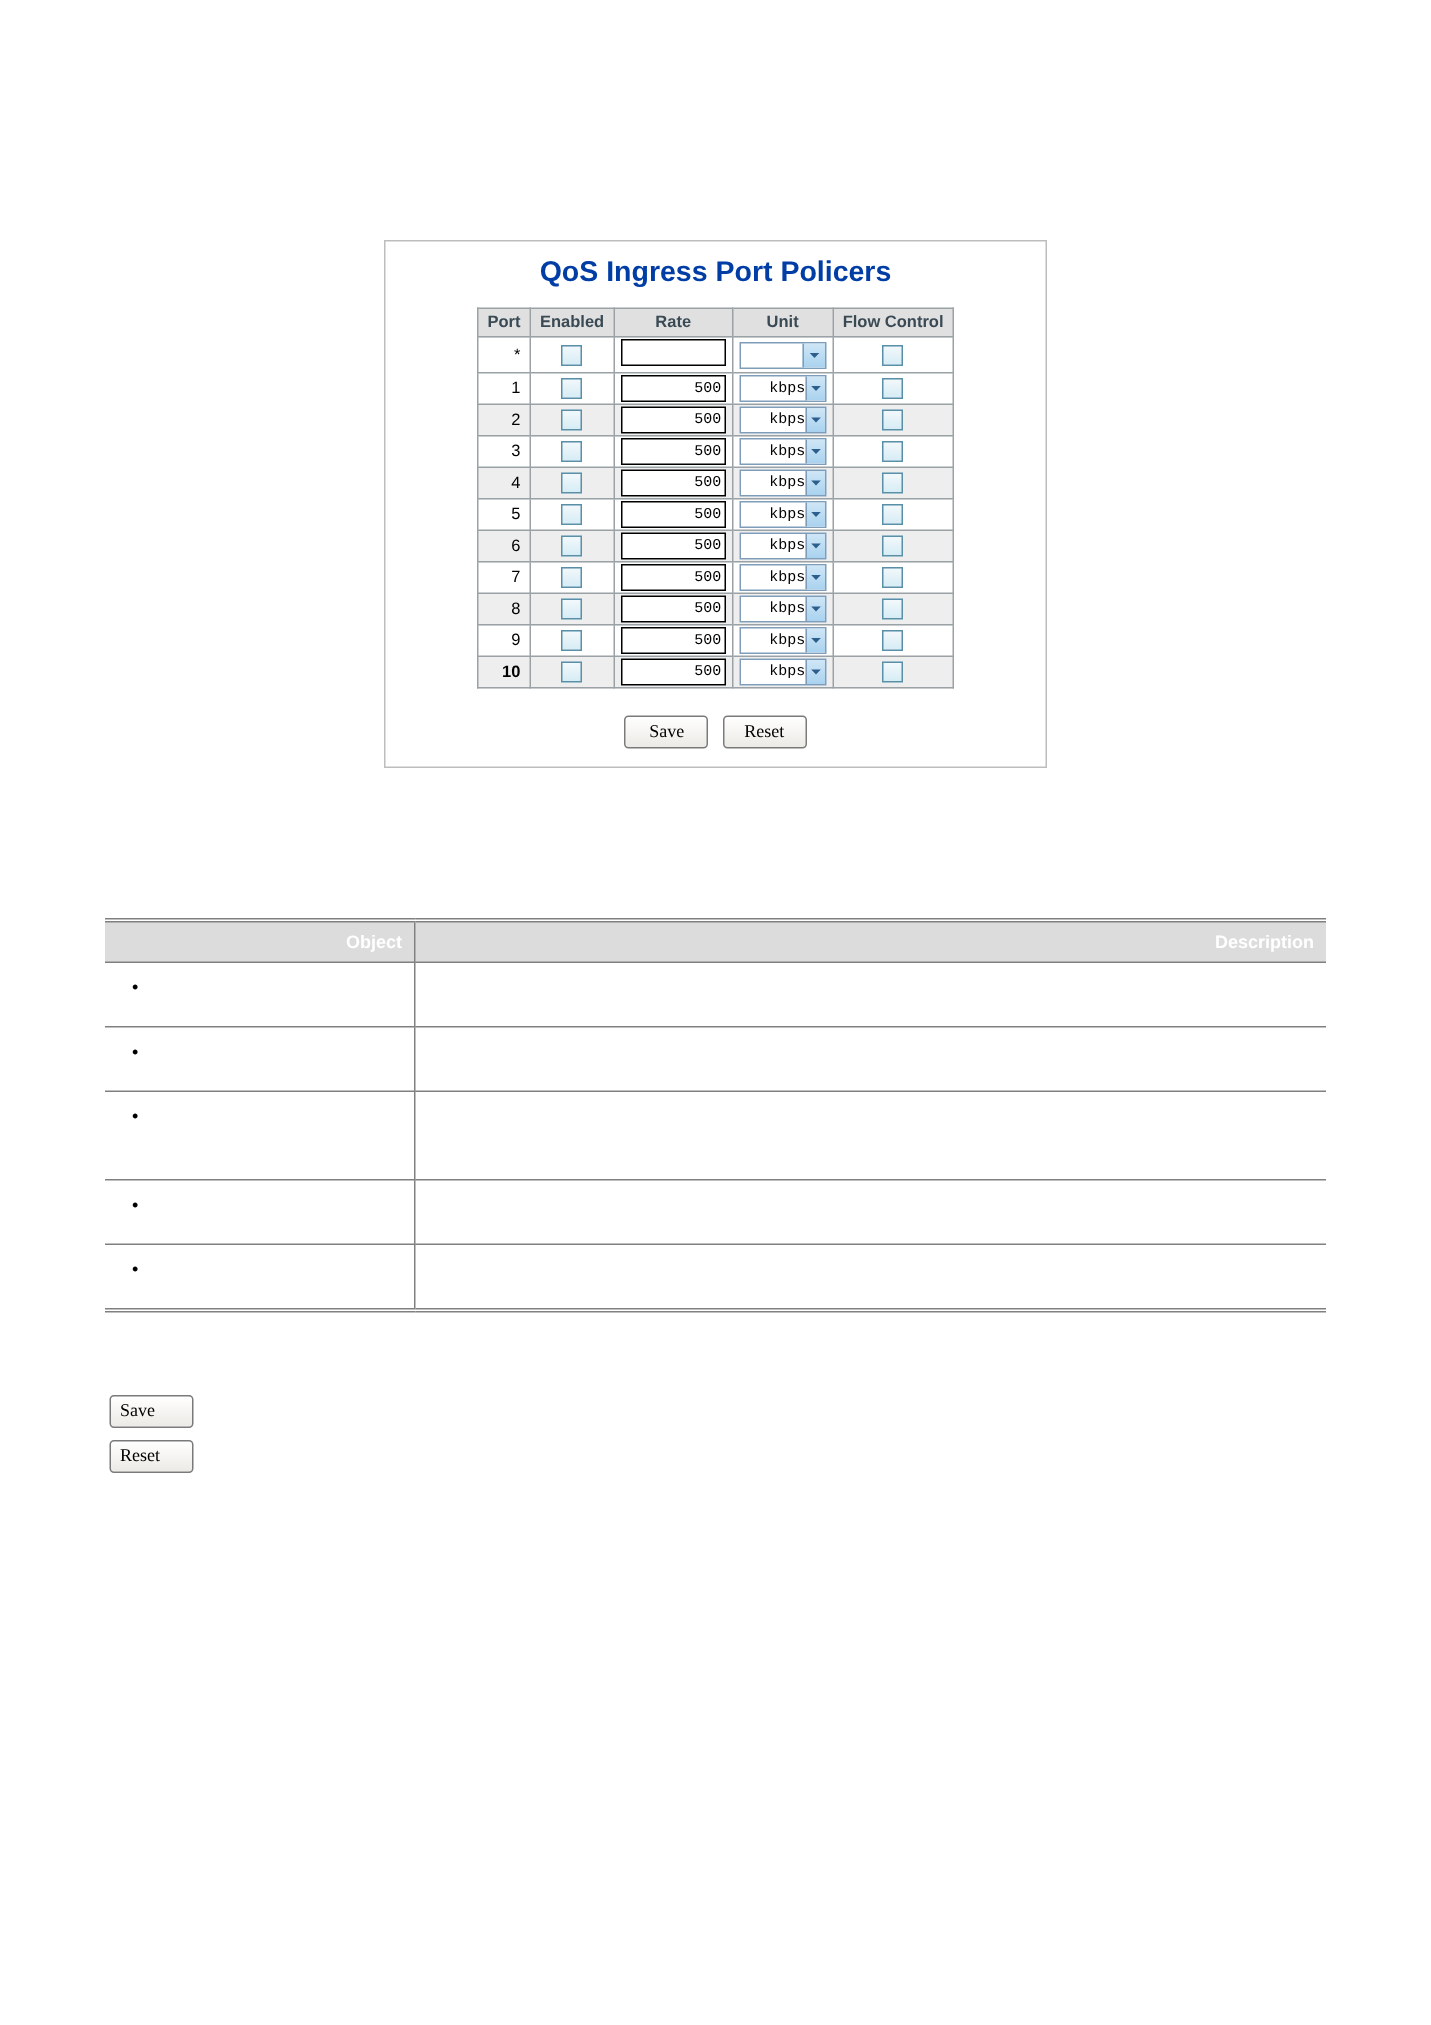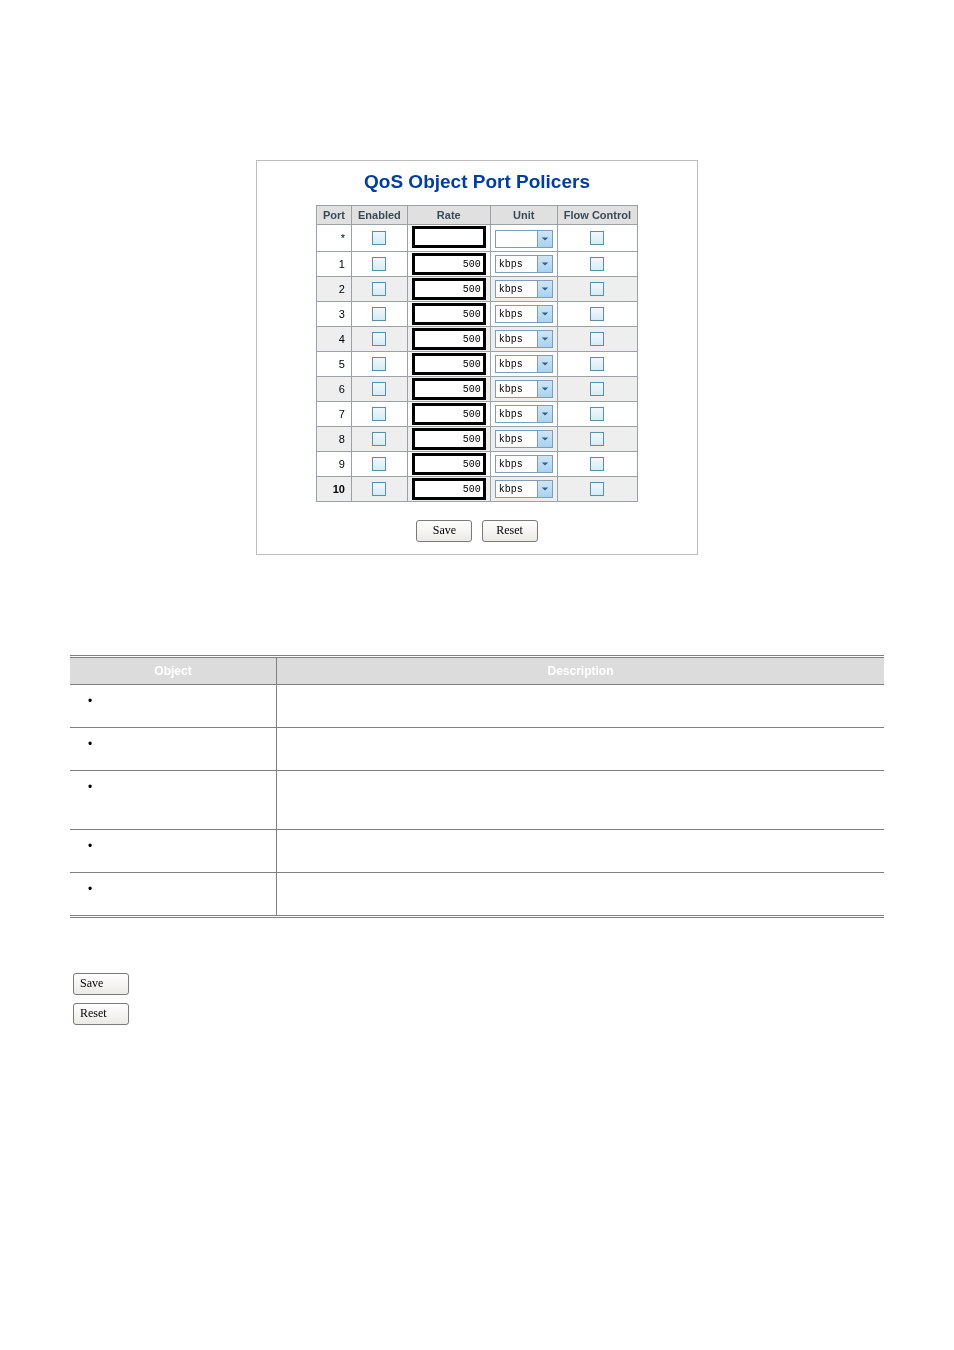--- a/index.html
+++ b/index.html
@@ -65,41 +65,41 @@
   table.policers tr.alt td { background: #eeeeee; }
   .ck {
     display: inline-block;
     width: 12px; height: 12px;
     border: 1px solid #5a8fa8;
     background: linear-gradient(#f2f8fb,#d6ecf5);
     vertical-align: middle;
   }
   .rate-input {
     width: 66px; height: 16px;
-    border: 3px solid #000000;
+    border: 1px solid #000000;
     font-size: 10px;
     text-align: right;
     padding-right: 2px;
     font-family: "Courier New", monospace;
     display: inline-flex;
     align-items: center;
     justify-content: flex-end;
     background: #fff;
   }
   .sel {
     display: inline-flex;
     align-items: center;
     width: 58px; height: 18px;
     border: 1px solid #7f9db9;
     background: #fff;
     font-size: 10px;
     font-family: "Courier New", monospace;
     box-sizing: border-box;
   }
-  .sel .txt { flex: 1; padding-left: 3px; text-align: left; }
+  .sel .txt { flex: 1; padding-left: 3px; text-align: left; margin-left: 16px; }
   .sel .arr {
     width: 14px; height: 100%;
     background: linear-gradient(#cfe6f6,#a9d2ef);
     border-left: 1px solid #7f9db9;
     display: flex; align-items: center; justify-content: center;
   }
   .sel .arr svg { width: 8px; height: 8px; }
   .btn-row { text-align: center; padding: 6px 0 12px 0; }
   .winbtn {
     display: inline-block;
@@ -135,21 +135,21 @@
   
   .desc-wrap { margin: 18px 70px 0 70px; }
   table.desc {
     width: 100%;
     border-collapse: collapse;
   }
   table.desc th {
     background: #dcdcdc;
     border-top: 3px double #808080;
     border-bottom: 1px solid #808080;
-    text-align: center;
+    text-align: right;
     font-size: 12px;
     padding: 6px 8px;
     font-family: Arial, sans-serif;
     color: #ffffff;
   }
   table.desc th:first-child { width: 190px; border-right: 1px solid #808080; }
   table.desc td {
     border-bottom: 1px solid #808080;
     padding: 8px 8px 18px 8px;
     vertical-align: top;
@@ -203,21 +203,21 @@
     color: #ffffff;
   }
 </style>
 </head>
 <body>
 
 <div class="page">
   <div class="top-caption">User's Manual of WGSD-10020 Series</div>
 
   <div class="shot-wrap">
-    <div class="shot-title">QoS Object Port Policers</div>
+    <div class="shot-title">QoS Ingress Port Policers</div>
 
     <table class="policers">
       <thead>
         <tr>
           <th>Port</th>
           <th>Enabled</th>
           <th>Rate</th>
           <th>Unit</th>
           <th>Flow Control</th>
         </tr>

